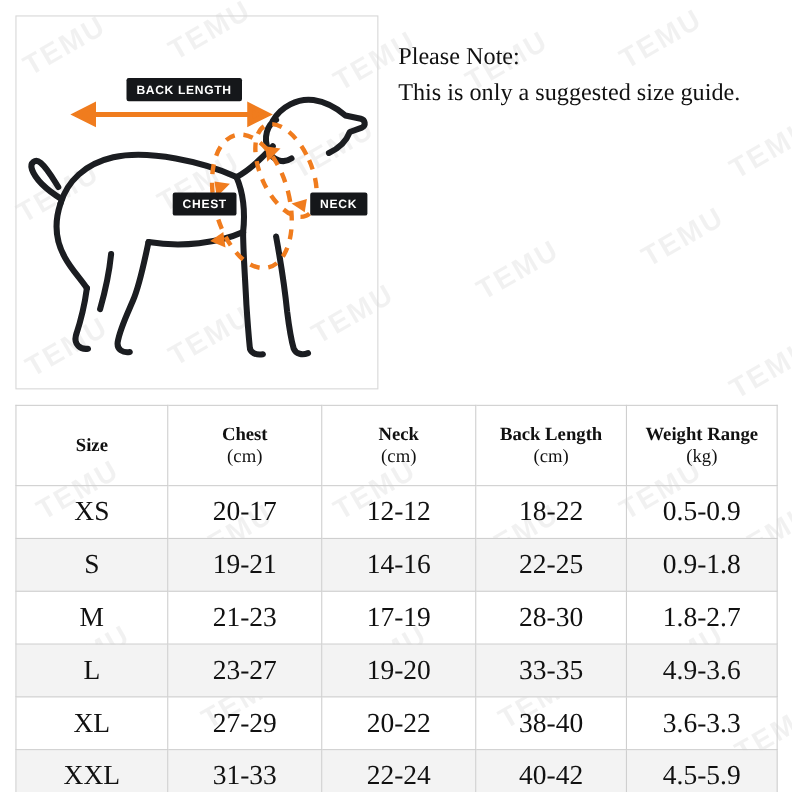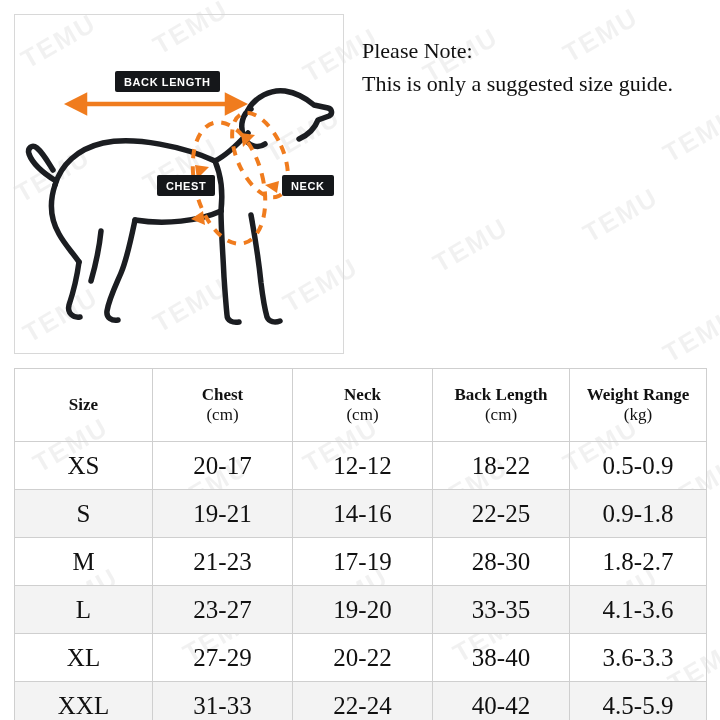--- a/index.html
+++ b/index.html
@@ -269,21 +269,21 @@
         <td>21-23</td>
         <td>17-19</td>
         <td>28-30</td>
         <td>1.8-2.7</td>
       </tr>
       <tr>
         <td>L</td>
         <td>23-27</td>
         <td>19-20</td>
         <td>33-35</td>
-        <td>4.1-3.6</td>
+        <td>4.9-3.6</td>
       </tr>
       <tr>
         <td>XL</td>
         <td>27-29</td>
         <td>20-22</td>
         <td>38-40</td>
         <td>3.6-3.3</td>
       </tr>
       <tr>
         <td>XXL</td>

